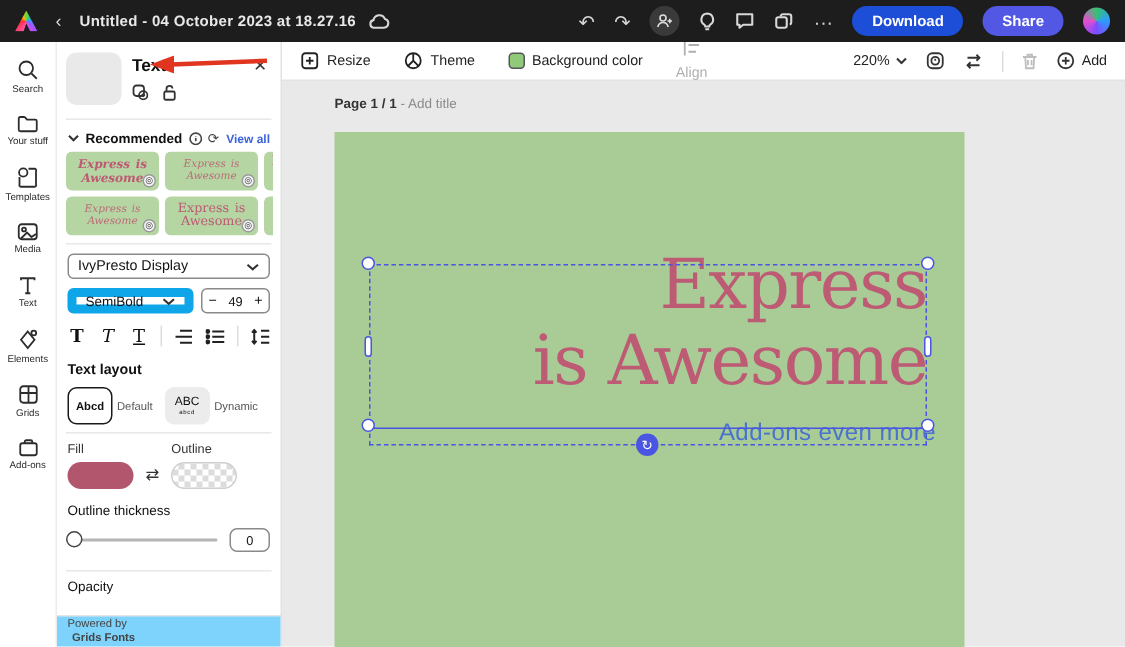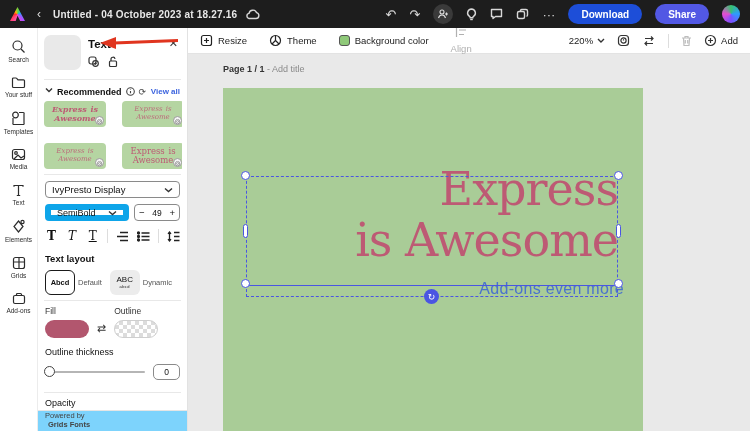--- a/index.html
+++ b/index.html
@@ -41,27 +41,27 @@
            border-right:1px solid #e2e2e2; z-index:10; }
   .p-head { position:relative; padding:7px 6px 4px 6px; display:flex; gap:7px; }
   .p-thumb { width:37px; height:35px; border-radius:7px; background:#e9e9e9; flex:none; }
   .p-title { font-size:11.5px; font-weight:bold; color:#111; margin-top:3px; }
   .p-close { position:absolute; top:9px; right:9px; font-size:11px; color:#333; cursor:pointer; }
   .p-hicons { display:flex; gap:9px; margin-top:6px; }
   .p-hicons svg { stroke:#333; fill:none; stroke-width:1.2; cursor:pointer; }
   .annot-arrow { position:absolute; left:62px; top:9px; pointer-events:none; z-index:40; }
   .divider { border-top:1px solid #e8e8e8; margin:5px 6px; }
 
-  .rec-row { display:flex; align-items:flex-start; gap:4px; padding:2px 7px 4px 7px; }
+  .rec-row { display:flex; align-items:center; gap:4px; padding:2px 7px 4px 7px; }
   .rec-label { font-size:9px; font-weight:bold; color:#111; }
   .rec-ic { color:#444; } .rec-ic svg { stroke:#444; fill:none; stroke-width:1.1; cursor:pointer; }
   .viewall { margin-left:auto; font-size:8px; color:var(--link_blue); font-weight:bold; cursor:pointer; }
 
   .tpl-grid { padding:0 0 0 6px; width:144px; overflow:hidden;
-              display:grid; grid-template-columns:62px 62px 62px; gap:16px; }
+              display:grid; grid-template-columns:62px 62px 62px; gap:4px; }
   .card { position:relative; width:62px; height:26px; border-radius:4px; overflow:hidden;
           color:var(--headline_pink); display:flex; align-items:center; justify-content:center;
           text-align:center; cursor:pointer; font-family:"DejaVu Serif", serif; }
   .card .ct { font-size:8px; line-height:1.1; width:58px; word-spacing:1px; }
   .s0 .ct { font-weight:bold; font-style:italic; }
   .s1 .ct { font-style:italic; font-size:7px; opacity:.85; }
   .s2 .ct { font-weight:bold; font-size:9px; }
   .s3 .ct { font-style:italic; font-size:7px; opacity:.85; }
   .s4 .ct { font-size:8.5px; }
   .s5 .ct { font-style:italic; font-weight:bold; }

